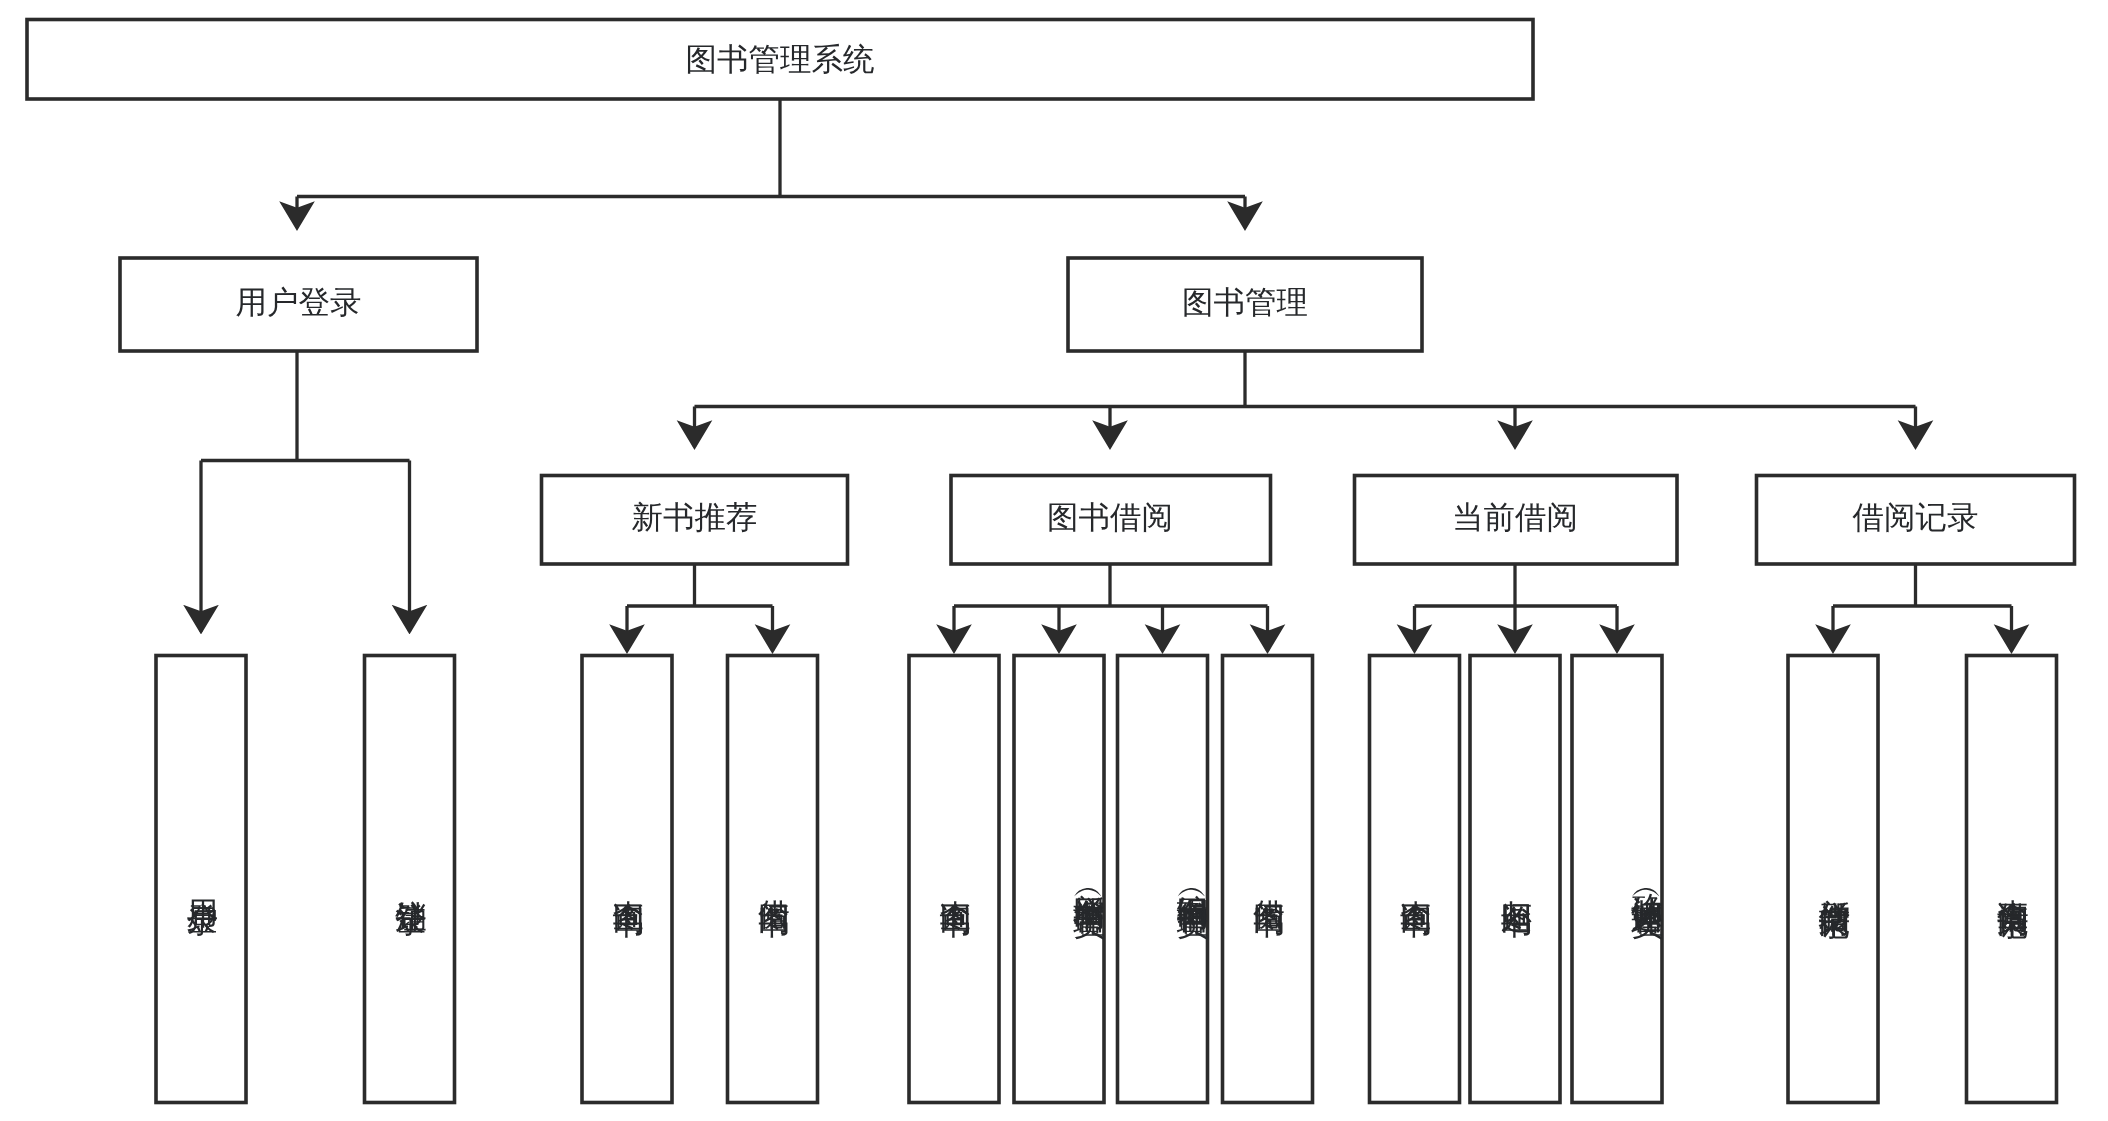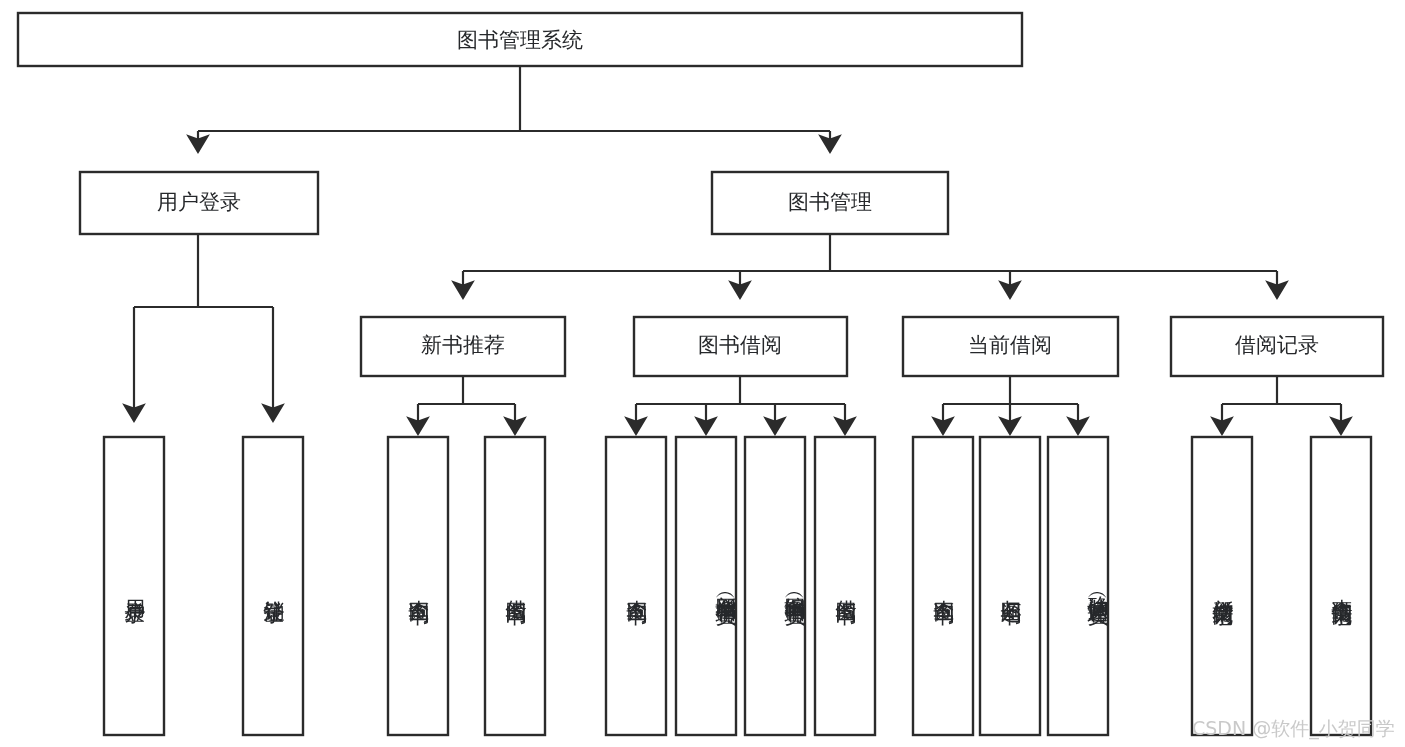--- a/index.html
+++ b/index.html
@@ -183,15 +183,14 @@
   <div class="node-label-v" style="left:745px; top:437px; width:60px; height:298px; align-items:flex-start;">编辑图书（管理员）</div>
   <div class="node-label-v" style="left:815px; top:437px; width:60px; height:298px;">借阅图书</div>
 
   <div class="node-label-v" style="left:913px; top:437px; width:60px; height:298px;">查询图书</div>
   <div class="node-label-v" style="left:980px; top:437px; width:60px; height:298px;">归还图书</div>
   <div class="node-label-v" style="left:1048px; top:437px; width:60px; height:298px; align-items:flex-start;">确认归还（管理员）</div>
 
   <div class="node-label-v" style="left:1192px; top:437px; width:60px; height:298px;">新增借阅记录</div>
   <div class="node-label-v" style="left:1311px; top:437px; width:60px; height:298px;">查询借阅记录</div>
 
-  <div class="watermark" style="left:1192px; top:716px;">CSDN @软件_小贺同学</div>
 
 </div>
 
 </body></html>

